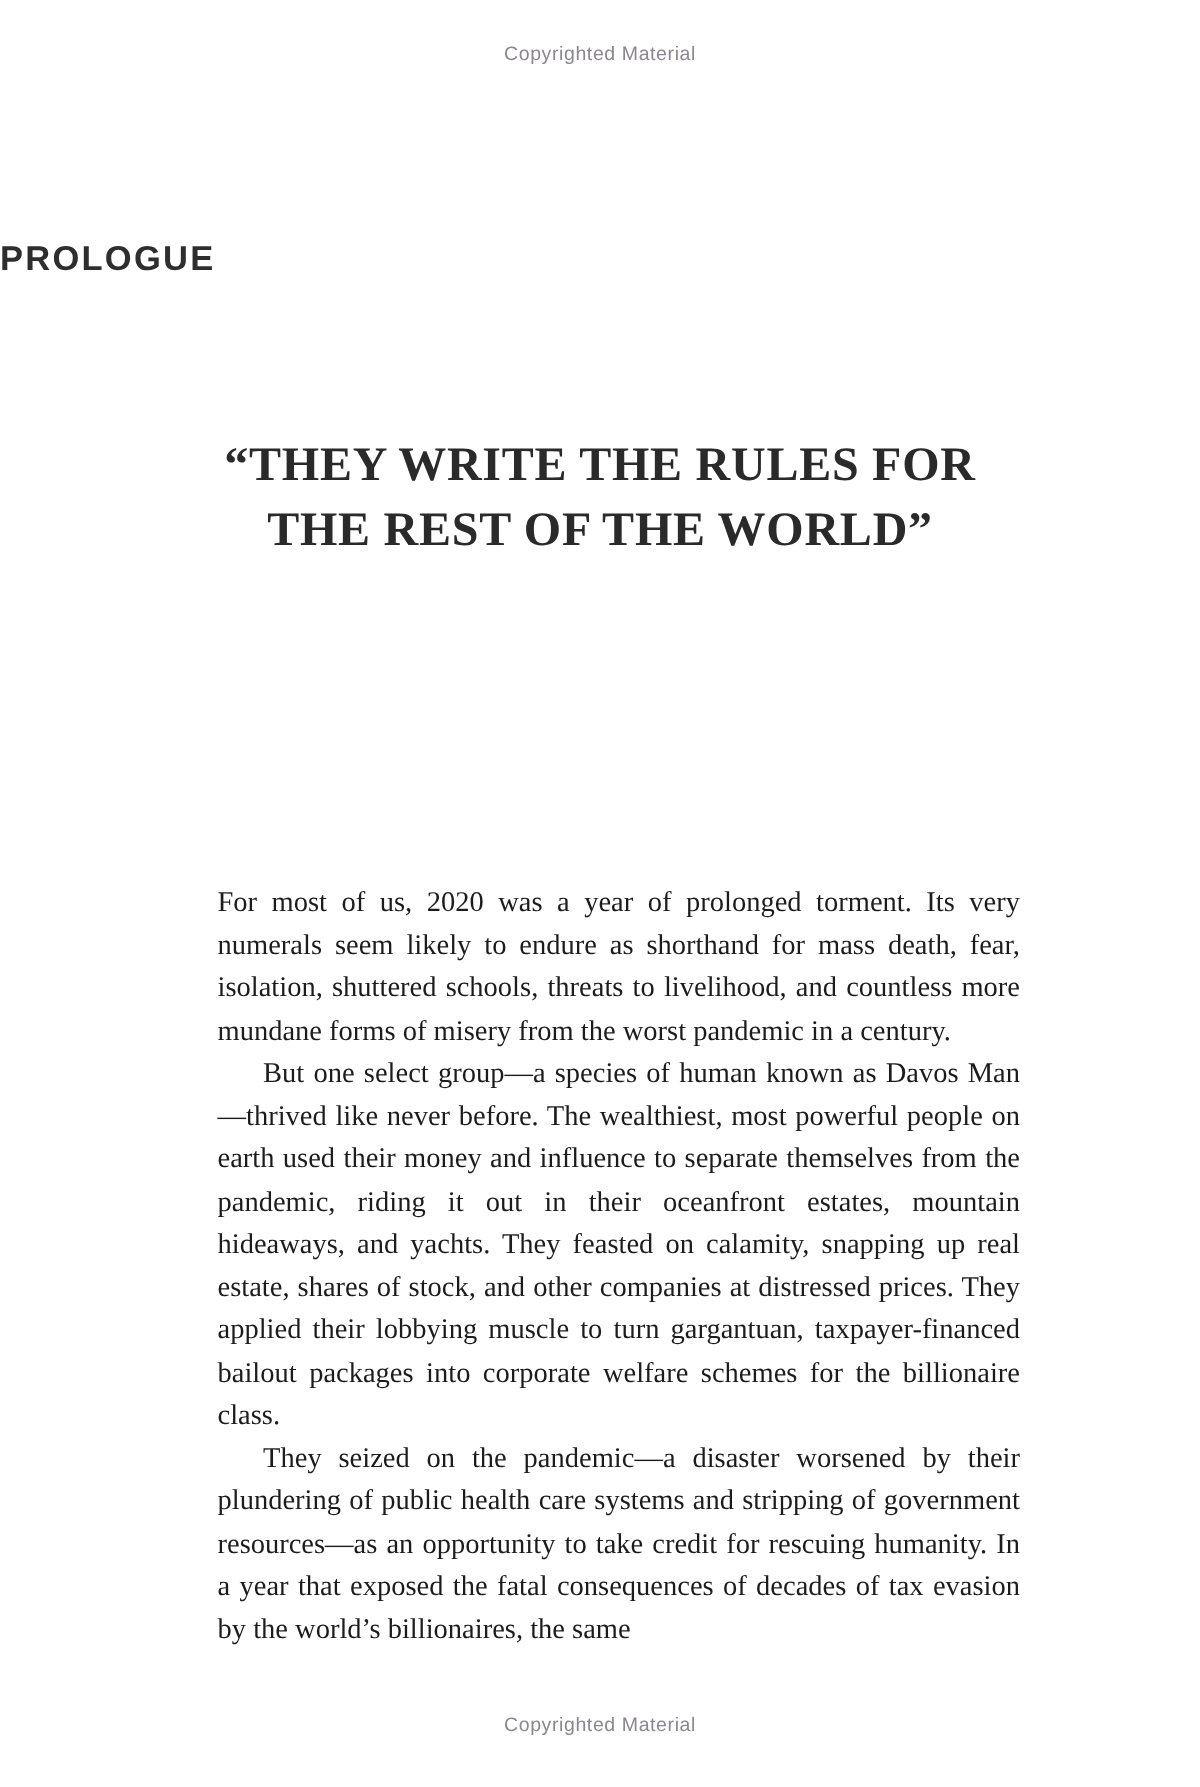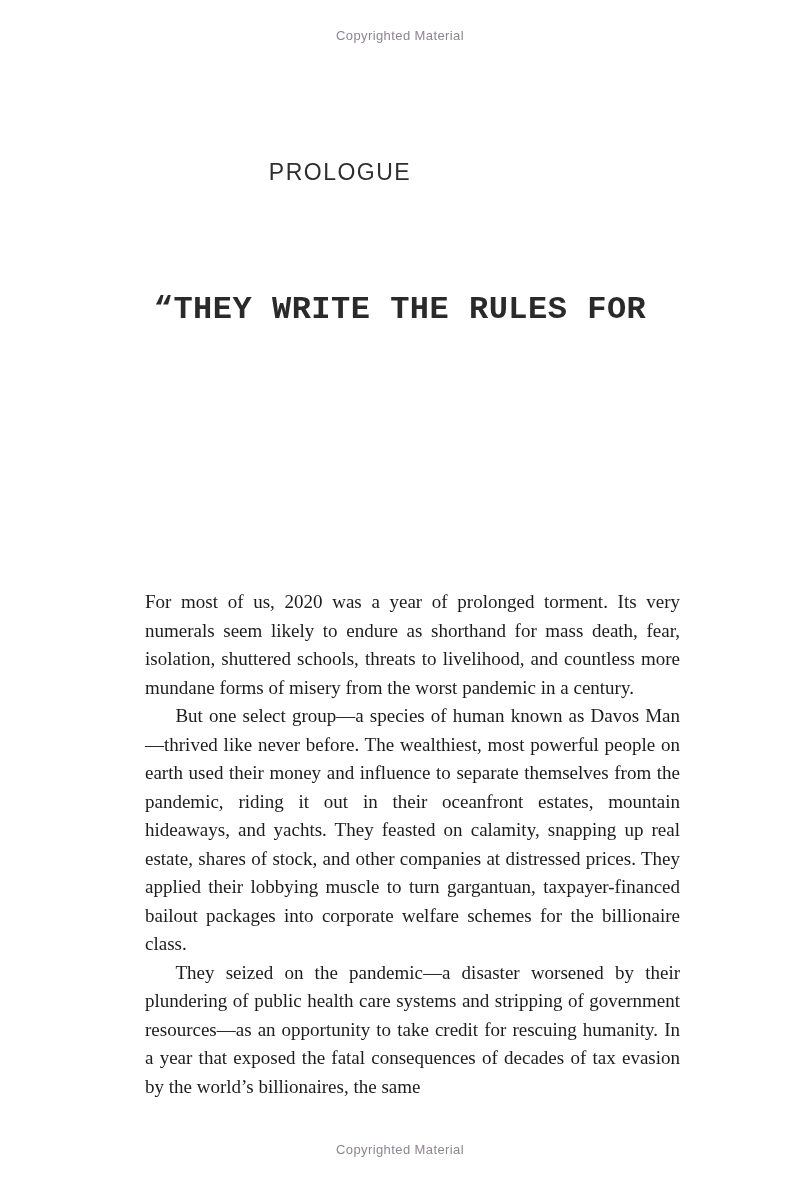--- a/index.html
+++ b/index.html
@@ -29,36 +29,36 @@
     font-weight: 500;
   }
   .copyright.top { top: 28px; }
   .copyright.bottom { top: 1142px; }
 
   .section-label {
     position: absolute;
     top: 159px;
     left: 0;
     width: 680px; 
-    text-align: center;
+    text-align: left;
     font-family: "Liberation Sans", sans-serif;
     font-size: 23px;
-    font-weight: 400;
+    font-weight: 700;
     letter-spacing: 1.5px;
     color: #2e2e2e;
   }
 
   .chapter-title {
     position: absolute;
     top: 288px;
     left: 0;
     width: 100%;
     margin: 0;
     text-align: center;
-    font-family: Liberation Mono, monospace;
+    font-family: Liberation Serif, serif;
     font-weight: 700;
     font-size: 32px;
     line-height: 43px;
     letter-spacing: 0.5px;
     color: #2a2a2a;
   }
 
   .body-text {
     position: absolute;
     top: 549px;
@@ -82,20 +82,21 @@
 <body>
 
 <div class="page">
 
   <div class="copyright top">Copyrighted Material</div>
 
   <div class="section-label">PROLOGUE</div>
 
   <h1 class="chapter-title">
     <span>“THEY WRITE THE RULES FOR</span><br>
+    <span>THE REST OF THE WORLD”</span>
   </h1>
 
   <div class="body-text">
     <p>For most of us, 2020 was a year of prolonged torment. Its very numerals seem likely to endure as shorthand for mass death, fear, isolation, shuttered schools, threats to livelihood, and countless more mundane forms of misery from the worst pandemic in a century.</p>
     <p class="indent">But one select group—a species of human known as Davos Man—thrived like never before. The wealthiest, most powerful people on earth used their money and influence to separate themselves from the pandemic, riding it out in their oceanfront estates, mountain hideaways, and yachts. They feasted on calamity, snapping up real estate, shares of stock, and other companies at distressed prices. They applied their lobbying muscle to turn gargantuan, taxpayer-financed bailout packages into corporate welfare schemes for the billionaire class.</p>
     <p class="indent">They seized on the pandemic—a disaster worsened by their plundering of public health care systems and stripping of government resources—as an opportunity to take credit for rescuing humanity. In a year that exposed the fatal consequences of decades of tax evasion by the world’s billionaires, the same</p>
   </div>
 
   <div class="copyright bottom">Copyrighted Material</div>
 

